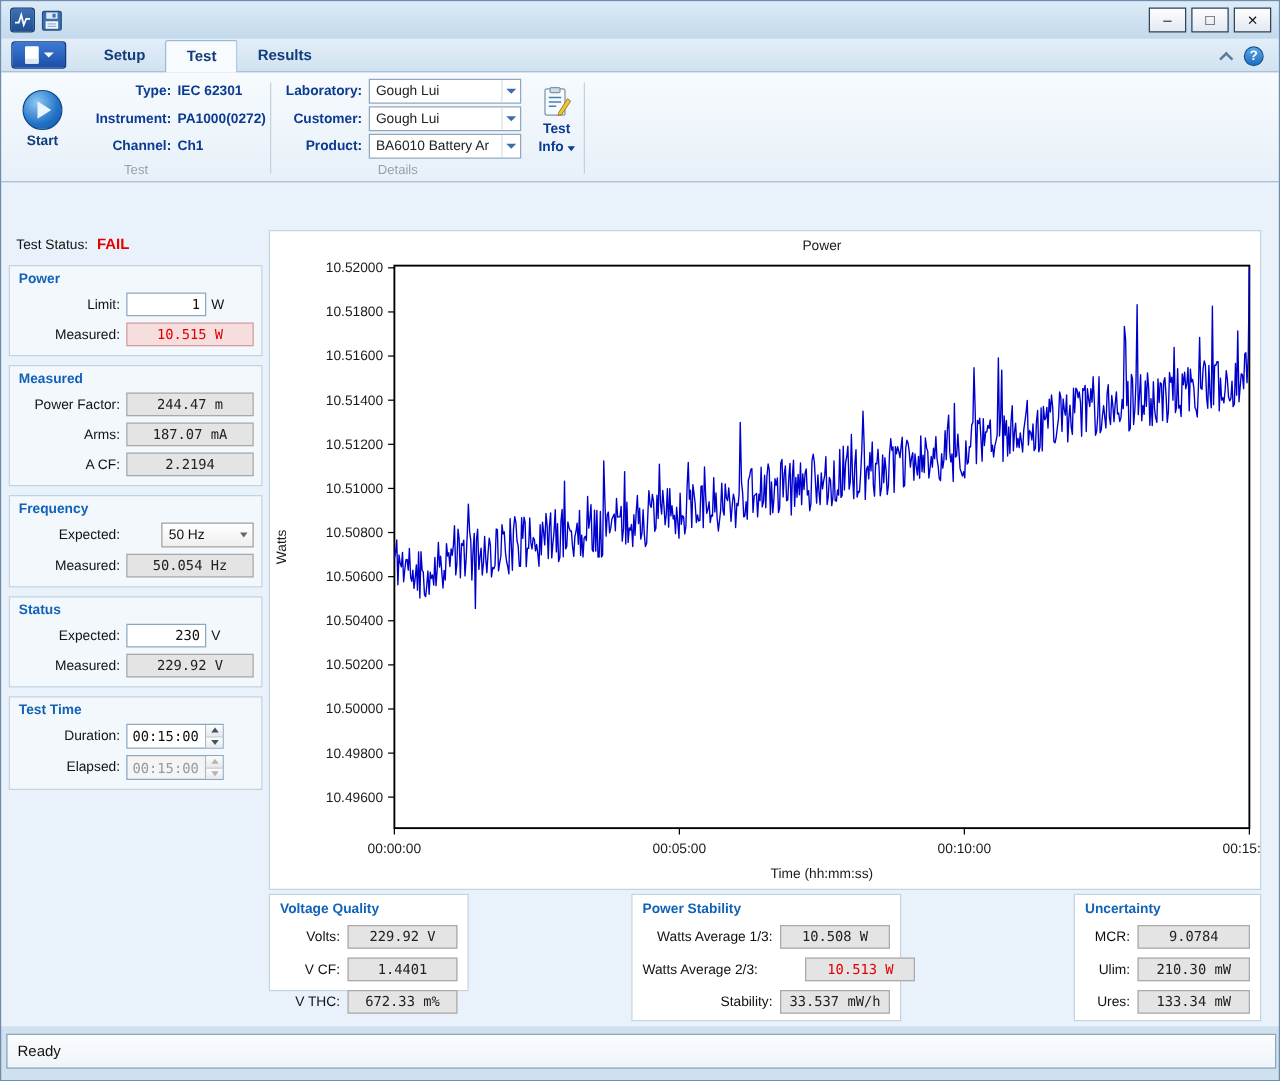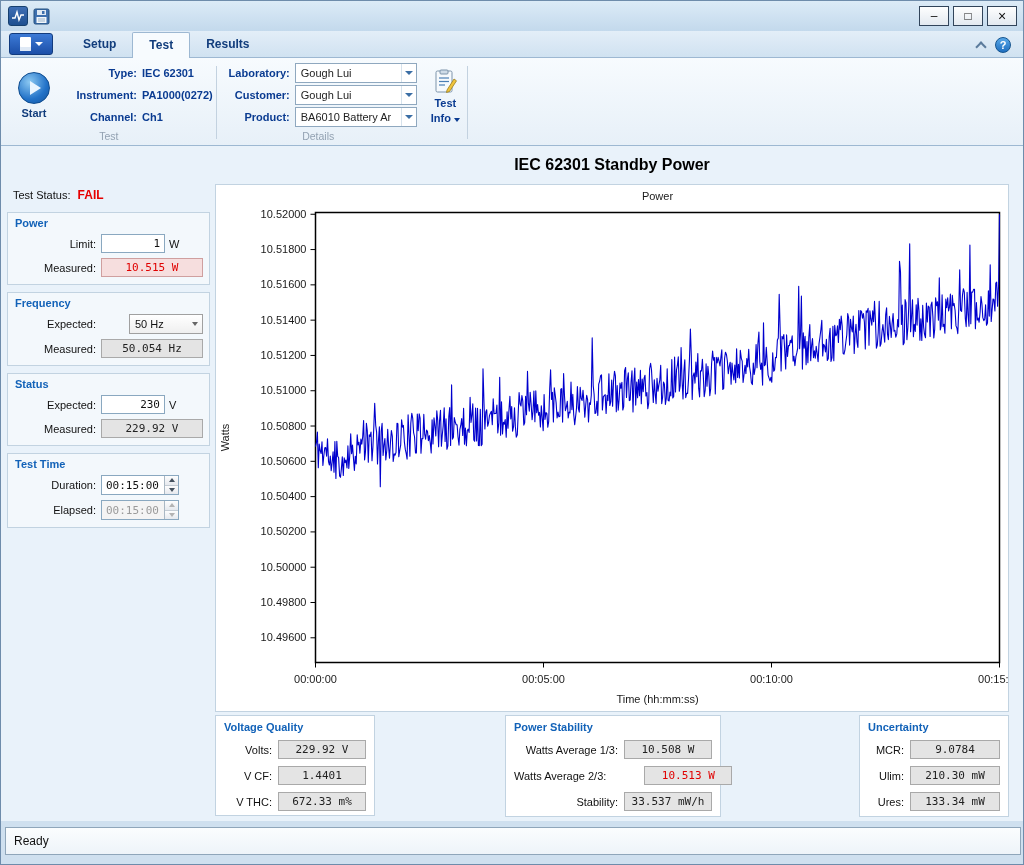--- a/index.html
+++ b/index.html
@@ -129,21 +129,21 @@
 
   
   .bpanel { position:absolute; top:569px; background:#fff; border:1px solid #c2d3e1; padding:4px 8px; }
   .bpanel-title { color:#1262b8; font-weight:700; font-size:11px; margin:1px 0 2px 0; }
   .bp-row { display:flex; align-items:center; margin-top:7px; }
   .bp-label { flex:1; text-align:right; margin-right:6px; font-size:11px; color:#111; white-space:nowrap; }
   .bp-field { height:19px; background:#e4e4e4; border:1px solid #a9a9a9; display:flex;
     align-items:center; justify-content:center; font:11px "DejaVu Sans Mono", monospace;
     color:#222; flex:none; }
   .bp-field.alarm { color:#e00000;margin-left:32px; }
-  .p-vq { left:214px; width:160px; height:101px; }
+  .p-vq { left:214px; width:160px; height:78px; }
   .p-vq .bp-field { width:88px; }
   .p-ps { left:504px; width:216px; height:102px; }
   .p-ps .bp-field { width:88px; }
   .p-un { left:858px; width:150px; height:102px; }
   .p-un .bp-field { width:90px; }
 
   
   .statusbar { position:absolute; left:4px; top:826px; width:1016px; height:28px;
     background:linear-gradient(#fbfdfe,#eef4f9); border:1px solid #8fa6ba;
     display:flex; align-items:center; padding-left:8px; font-size:12px; color:#111; }
@@ -272,21 +272,20 @@
     </svg>
     <span class="testinfo-label">Test</span>
     <span class="testinfo-label"><span>Info</span><span class="ti-caret"></span></span>
   </div>
 
   <div class="rsep"></div>
 </div>
 
 <div class="main">
 
-  <div class="page-title">IEC 62301 Standby Power</div>
 
   <div class="left-panel">
 
     <div class="status-row">
       <span>Test Status:</span>
       <span class="fail">FAIL</span>
     </div>
 
     <div class="fgroup">
       <div class="fgroup-title">Power</div>
@@ -294,20 +293,35 @@
         <span class="flabel">Limit:</span>
         <input class="finput" value="1" style="">
         <span class="funit">W</span>
       </div>
       <div class="frow">
         <span class="flabel">Measured:</span>
         <span class="ffield alarm">10.515 W</span>
       </div>
     </div>
 
+    <div class="fgroup">
+      <div class="fgroup-title">Measured</div>
+      <div class="frow">
+        <span class="flabel">Power Factor:</span>
+        <span class="ffield">244.47 m</span>
+      </div>
+      <div class="frow">
+        <span class="flabel">Arms:</span>
+        <span class="ffield">187.07 mA</span>
+      </div>
+      <div class="frow">
+        <span class="flabel">A CF:</span>
+        <span class="ffield">2.2194</span>
+      </div>
+    </div>
 
     <div class="fgroup">
       <div class="fgroup-title">Frequency</div>
       <div class="frow">
         <span class="flabel">Expected:</span>
         <div class="fselect">
           <span>50 Hz</span>
           <span class="fsel-caret">
               <span class="caret-down-g"></span>
             </span>

